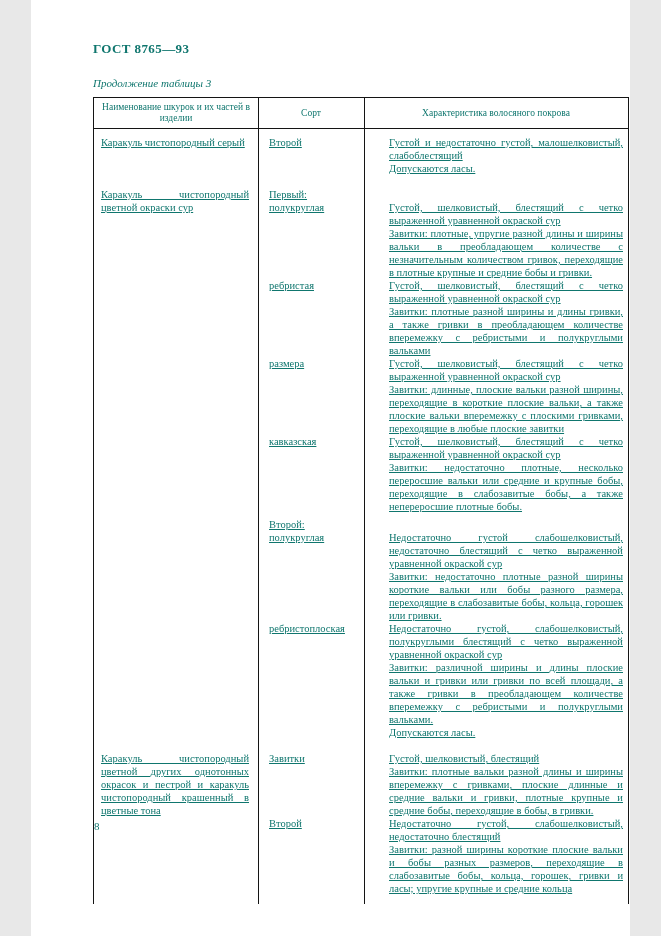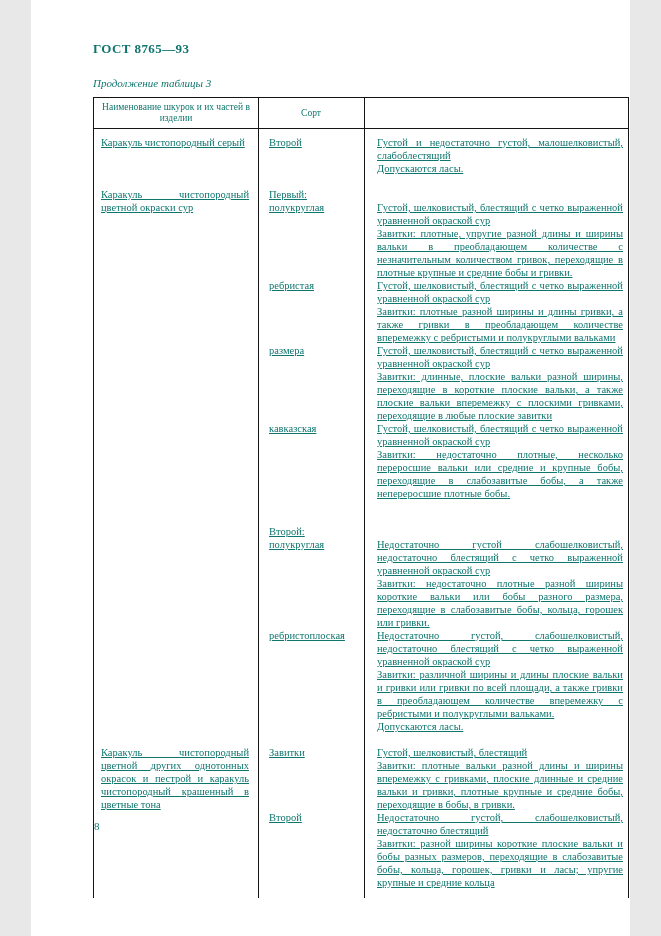--- a/index.html
+++ b/index.html
@@ -47,22 +47,22 @@
   .tbody {
     position:relative;
     padding:7px 0 9px 0;
     min-height:682px;
     box-sizing:border-box;
     font-size:10.5px; line-height:13px;text-decoration:underline;
   }
   .trow { display:grid; grid-template-columns:164px 1fr; }
   .trow + .trow { margin-top:13px; }
   .cell-name { padding:0 9px 0 7px; text-align:justify; }
-  .entry { display:grid; grid-template-columns:107px 1fr; }
-  .entry.gap-before { margin-top:25px; }
+  .entry { display:grid; grid-template-columns:107px 1fr;gap:12px; }
+  .entry.gap-before { margin-top:5px; }
   .cell-sort { padding:0 4px 0 11px; }
   .cell-char { padding:0 5px 0 12px; text-align:justify; }
   .entry.offset .cell-char { padding-top:13px; }
   .cell-char p { margin:0; }
   .page-number {
     position:absolute; left:63px; top:820px;
     font-size:11px;
   }
 </style>
 </head>
@@ -73,20 +73,21 @@
   <div class="doc-number">ГОСТ 8765—93</div>
   <div class="table-caption">Продолжение таблицы 3</div>
 
   <div class="gost-table">
     <div class="vline v1"></div>
     <div class="vline v2"></div>
 
     <div class="thead">
       <div class="hcell">Наименование шкурок и их частей в изделии</div>
       <div class="hcell">Сорт</div>
+      <div class="hcell">Характеристика волосяного покрова</div>
     </div>
 
     <div class="tbody" id="table-body">
         <div class="trow">
           <div class="cell-name">Каракуль чистопородный серый</div>
           <div class="entries">
             <div class="entry">
               <div class="cell-sort">
                 <div>Второй</div>
               </div>
@@ -145,21 +146,21 @@
               <div class="cell-char">
                 <p>Недостаточно густой слабошелковистый, недостаточно блестящий с четко выраженной уравненной окраской сур</p>
                 <p>Завитки: недостаточно плотные разной ширины короткие вальки или бобы разного размера, переходящие в слабозавитые бобы, кольца, горошек или гривки.</p>
               </div>
             </div>
             <div class="entry">
               <div class="cell-sort">
                 <div>ребристоплоская</div>
               </div>
               <div class="cell-char">
-                <p>Недостаточно густой, слабошелковистый, недостаточно блестящий с четко выраженной уравненной окраской сур</p>
+                <p>Недостаточно густой, слабошелковистый, полукруглыми блестящий с четко выраженной уравненной окраской сур</p>
                 <p>Завитки: различной ширины и длины плоские вальки и гривки или гривки по всей площади, а также гривки в преобладающем количестве вперемежку с ребристыми и полукруглыми вальками.</p>
                 <p>Допускаются ласы.</p>
               </div>
             </div>
           </div>
         </div>
         <div class="trow">
           <div class="cell-name">Каракуль чистопородный цветной других однотонных окрасок и пестрой и каракуль чистопородный крашенный в цветные тона</div>
           <div class="entries">
             <div class="entry">

